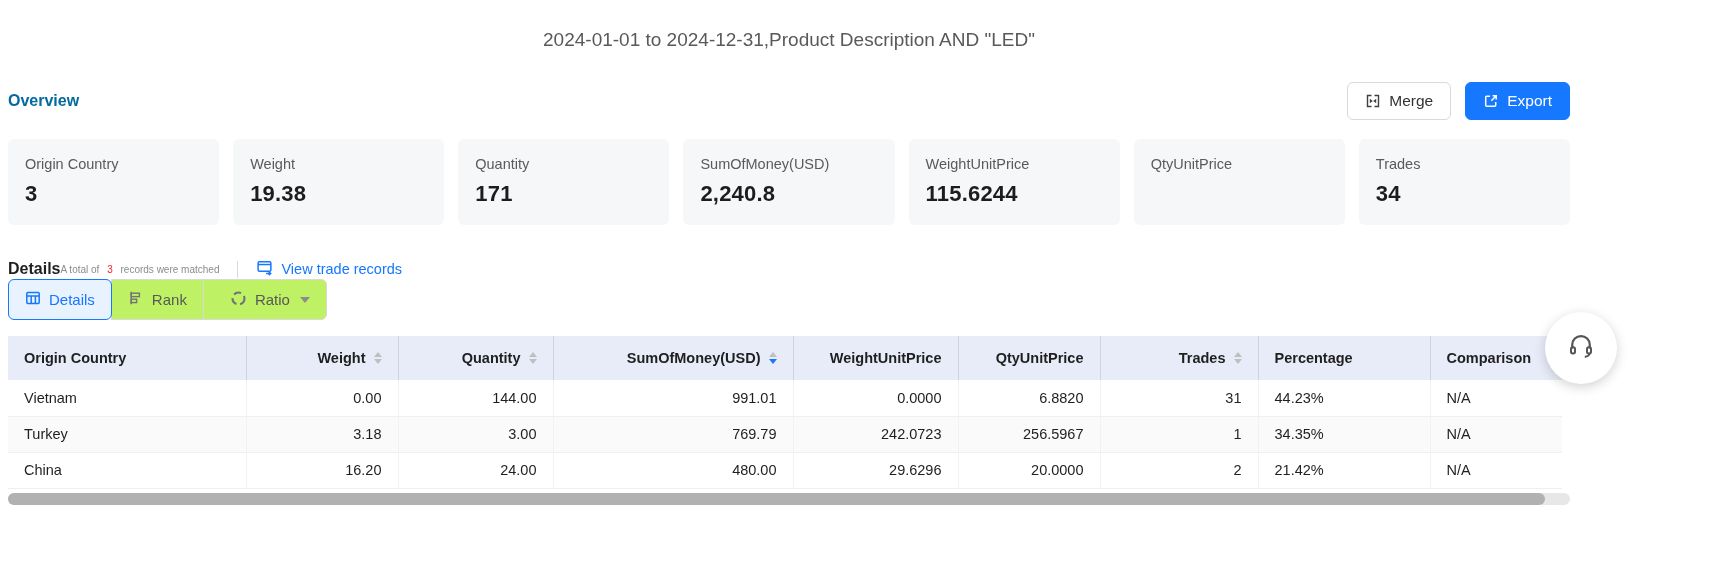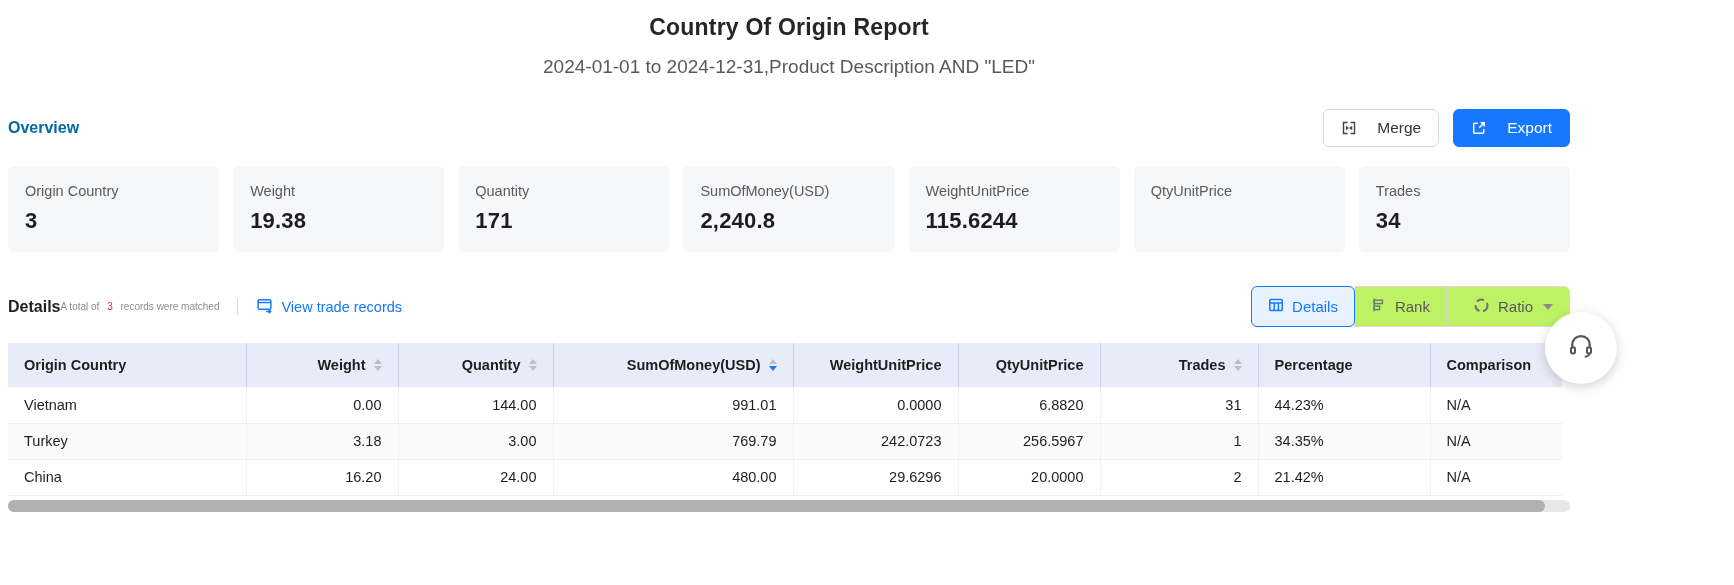--- a/index.html
+++ b/index.html
@@ -8,33 +8,33 @@
   .page { position: relative; width: 1578px; padding: 14px 8px 0 8px; }
 
   
   .report-title { text-align: center; font-size: 23px; font-weight: 600; color: #262626; letter-spacing: .2px; }
   .report-subtitle { text-align: center; font-size: 19px; font-weight: 400; color: #595959; margin-top: 15px; }
 
   
   .section-bar { display: flex; justify-content: space-between; align-items: center; margin-top: 31px; }
   .section-title { font-size: 16px; font-weight: 700; color: #0369a1; }
   .toolbar { display: flex; gap: 14px; }
-  .btn { display: inline-flex; align-items: center; gap: 20px; height: 38px; padding: 0 17px;
+  .btn { display: inline-flex; align-items: center; gap: 8px; height: 38px; padding: 0 17px;
          border-radius: 6px; font-size: 15.5px; cursor: pointer; border: 1px solid #d9d9d9; background: #fff; color: #333; }
   .btn.primary { background: #1677ff; border-color: #1677ff; color: #fff; justify-content: flex-end; }
   .btn .ic { display: inline-flex; }
 
   
   .cards { display: flex; gap: 14px; margin-top: 19px; }
   .card { flex: 1; background: #f6f7f9; border-radius: 6px; height: 86px; padding: 17px 17px 0 17px; }
   .card-label { font-size: 14.5px; color: #5a5a5a; }
   .card-value { font-size: 22px; font-weight: 700; color: #1d1d1f; margin-top: 9px; letter-spacing: .2px; }
 
   
-  .details-bar { display: flex; justify-content: space-between; align-items: center; margin-top: 34px; }
+  .details-bar { display: flex; justify-content: space-between; align-items: flex-start; margin-top: 34px; flex-direction: column; }
   .details-left { display: flex; align-items: center; }
   .details-title { font-size: 16px; font-weight: 700; color: #1f1f1f; }
   .summary { font-size: 10px; color: #8c8c8c; }
   .summary .count { color: #f5222d; margin: 0 5px; }
   .vdivider { width: 1px; height: 17px; background: #d9d9d9; margin: 0 18px; }
   .link { display: inline-flex; align-items: center; gap: 8px; color: #1677ff; font-size: 14.5px; cursor: pointer; }
 
   
   .seg { display: flex; }
   .seg-btn { display: inline-flex; align-items: center; gap: 8px; height: 41px; padding: 0 16px;
@@ -70,21 +70,20 @@
   
   .float-btn { position: absolute; left: 1545px; top: 312px; width: 72px; height: 72px; border-radius: 50%;
                background: #fff; box-shadow: 0 3px 12px rgba(0,0,0,.18); display: flex; align-items: center;
                justify-content: center; z-index: 5; cursor: pointer; }
 </style>
 </head>
 <body>
 
 <div class="page">
 
-  <div class="report-title">Country Of Origin Report</div>
   <div class="report-subtitle">2024-01-01 to 2024-12-31,Product Description AND "LED"</div>
 
   <div class="section-bar">
     <div class="section-title">Overview</div>
     <div class="toolbar">
       <button class="btn">
         <span class="ic">
           <svg width="16" height="16" viewBox="0 0 16 16">
               <path d="M6.5 2.5 H2.5 V13.5 H6.5 M9.5 2.5 H13.5 V13.5 H9.5" fill="none" stroke="#404040" stroke-width="1.4"></path>
               <polygon points="4.8,5.8 7.8,8 4.8,10.2" fill="#404040"></polygon>

